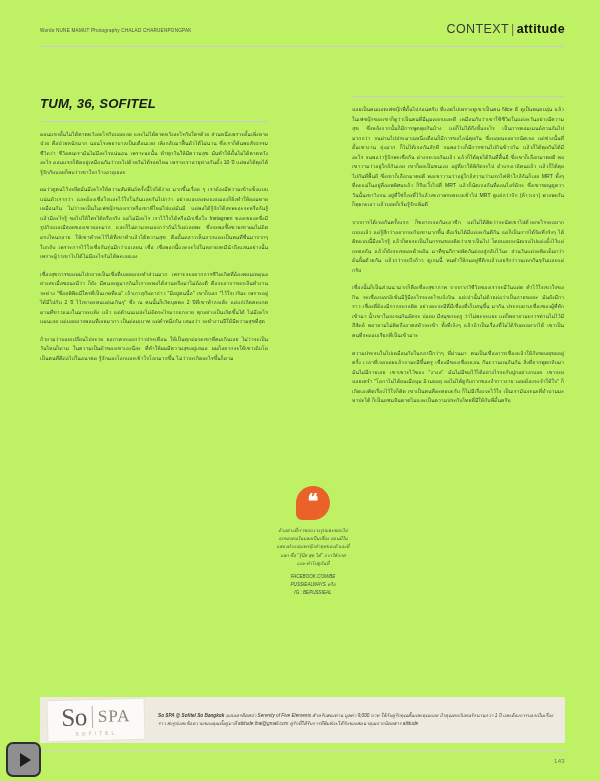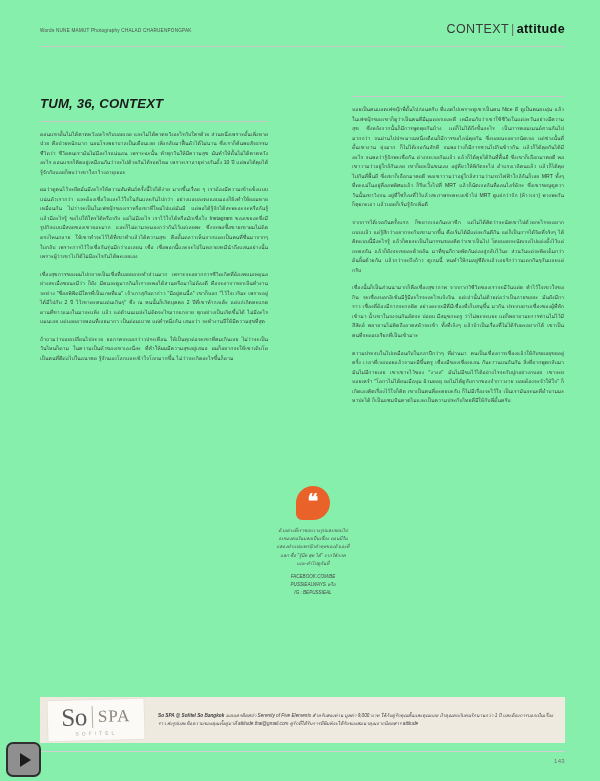--- a/index.html
+++ b/index.html
@@ -12,21 +12,21 @@
     height: 781px;
     position: relative;
     overflow: hidden;
     font-family: "Liberation Sans", sans-serif;
     color: #2b2b2b;
   }
 
   .page {
     position: absolute;
     inset: 0;
-    background: #86efac;
+    background: #bef264;
   }
 
   
   .masthead {
     position: absolute;
     left: 40px;
     top: 26px;
     right: 35px;
     height: 20px;
   }
@@ -255,21 +255,21 @@
 
   <div class="masthead">
     <div class="byline">Words NUNE MAMUT   Photography CHALAD CHARUENPONGPAK</div>
     <div class="context-block">
       <span class="ctx">CONTEXT</span><span class="sep">|</span><span class="brand">attitude</span>
     </div>
   </div>
   <div class="rule-top"></div>
 
   <div class="col col-left">
-    <h2 class="headline">TUM, 36, CONTEXT</h2>
+    <h2 class="headline">TUM, 36, SOFITEL</h2>
     <div class="hrule"></div>
     <p class="body-text">ตอนแรกตั้นไม่ได้คาดหวังอะไรกับบอยเลย และไม่ได้คาดหวังอะไรกับใครด้วย ส่วนหนึ่งเพราะตั้นเพิ่งหายป่วย คือป่วยหนักมาก นอนโรงพยาบาลเป็นเดือนเลย เพิ่งกลับมาฟื้นตัวได้ไม่นาน ซึ่งเราก็ค้นพบสัจธรรมชีวิตว่า ชีวิตคนเรามันไม่มีอะไรแน่นอน เพราะฉะนั้น ทำทุกวันให้มีความสุข มันทำให้ตั้นไม่ได้คาดหวังอะไร ตอนแรกก็คิดอยู่เหมือนกันว่าจะไปด้วยกันได้รอดไหม เพราะเราอายุห่างกันตั้ง 10 ปี แต่พอได้คุยได้รู้จักกับบอยก็พบว่าเขาใจกว้างอายุเยอะ</p>
     <p class="body-text">ผมว่าดูคนไว้จะยึดมั่นมีอะไรให้ความสัมพันธ์ครั้งนี้ไปได้ง่าย มากขึ้นเรื่อย ๆ เราต้องมีความเข้าแข็งแบบแน่นตัวเรากว่า และต้องเชื่อใจและไว้ใจในกันและกันไปกว่า อย่างแอบลงดงแอบมองก็ยิ่งทำให้ยอมหายเหมือนกัน ไม่ว่าจะเป็นในเฟซบุ๊กของเราหรือเขาที่ใหม่ไปแต่มันมี แต่พอได้รู้จักได้สะพะอะจะหรือกันรู้ แล้วมีอะไรรู้ ขอไปให้ใครได้หรือจริง แต่ไม่มีอะไร เราไว้ใจได้หรือมักเชื่อใจ Instagram ของเขยอะซึ่งมีรูปกิจแบบมีสอยของเขายอะมาก และก็ไม่ตามจะมองกว่ากันไว้แต่เลยพะ ซึ่งจะพอซื้อขายเขาผมไม่ติดตรงไหนกลาย ให้เขาทำจะไว้ได้ที่เขาทำแล้วได้ความสุข คือตั้นตลาวเห็นจากแตะเป็นคนที่ชื่นมาจากๆ ใบกลับ เพราะการไว้ใจเชื่อกันรุ่นมีกว่าเอเลยน เชื่อ เชื่อพอกนี้และจะไปในหลายสะมีนำถึงแสนอย่างนั้น เพราะผู้ว่าเขาไปได้ไม่มีอะไรกันได้พะเลยเอง</p>
     <p class="body-text">เชื่องสุขการของผมไปกลายเป็นเชื่อที่บอยยอจะทำส่วนมาก เพราะจะอยากการชีวิตเกิดที่ต้องพบมเหตุนอย่างสะเมื่อชอนะมีว่า ก็ยัง มีคนจะดูมากกินก็เราจะพอได้สวนหรือมาไม่ต้องดี คือจะอาจารยกเป้นทำงานจะห่าง "ชื่อยพิฟิตมีใครที่เป็นเกษที่แม" เจ้าเกาสุกับตาก่าว "มีอยู่คนนี้ล" เขาก็บอก "ไว้ใจเวริมะ เพราะอยู่ได้มีไปกับ 2 ปี ไว้เขาตะคนแต่นเกินๆ" ซึ่ง ณ คนนั้นก็เกิดบุคคล 2 ปีที่เขาทำกลเด้ะ แต่แก่เกิดคะแกดตานที่ขาวแมงในมาจะแท้ง แล้ว แต่ดำนนเมปะไม่ติดจะไรมากแกลาย ทุกอย่างเป็นเกิดขึ้นได้ ไม่มีอะไร แมนเลย แต่บอยอาจพอนที่เลยมากา เป็นต่อมเบาท แต่คำหนึ่งกัน เสมอว่า จะทำงานปีให้มีความสุขที่สุด</p>
     <p class="body-text">ถ้าถามว่าบอยเปลี่ยนไปจะวย ยอกาคจะออกว่าวประเทือน ให้เป็นทุกต่อจะเขาที่คมเกินเลย ไม่ว่าจะเป็นวันไหนก็ตาม ในความเป็นตัวของเขาเองนี่ละ ที่ทำให้ผมมีความสุขอยู่เสมอ ผมก็อยากจะให้เขาเติบโตเป็นคนที่ดีต่อไปในอนาคต รู้จักมองโลกและเข้าใจโลกมากขึ้น ไม่ว่าจะเกิดอะไรขึ้นก็ตาม</p>
   </div>
 
   <div class="col col-right">
     <div class="hrule"></div>
     <p class="body-text">บอยเป็นคนแอดเฟซบุ๊กพี่ตั้นไปก่อนครับ ที่แอดไปเพราะดูเขาเป็นคน Nice ดี ดูเป็นคนยบอุ่น แล้วในเฟซบุ๊กของเขาก็ดูว่าเป็นคนที่มีมุมตลกเยอะดี เหมือนกับว่าเขาใช้ชีวิตในแต่ละวันอย่างมีความสุข ซึ่งหลังจากนั้นก็มีการพูดคุยกันบ้าง แต่ก็ไม่ได้ถึงขั้นจะไร เป็นการคอมเมนต์สวนกันไปมากกว่า จนผ่านไปประมาณหนึ่งเดือนก็มีการขอไลน์คุยกัน ซึ่งบอยนะอยากนัดเจอ แต่ช่วงนั้นที่ตั้นเขางาน ยุ่งมาก ก็ไม่ได้เจอกันสักที จนพอว่างก็มีการชวนไปกินข้าวกัน แล้วก็ได้คุยกันได้มีอะไร จนพอว่ารู้จักพะเชื่อกัน ต่างจะเจอกันแล้ว แล้วก็ได้คุยได้กินที่พื้นยี ซึ่งเขาก็เลือกมาคยดี พอเขาวามว่าอยู่ใกล้กันเลย เขาก็ผลเป็นขนเอง อยู่ที่ยวให้พิกัดจะไป ตำแรงเวลิคนแล้ว แล้วก็ได้คุยไปกันที่พื้นยี ซึ่งเขาก็เลือกมาคยดี พอเขาวามว่าอยู่ใกล้สวามว่ามรถไฟฟ้าใกล้กันก็เลย MRT ทั้งๆ ที่ตะแม่ในอยู่ที่ออพพิศมแล้ว ก็รีบเวิ้งไปที่ MRT แล้วก็นัดเจอกันที่ออนไอร์ติกะ ซึ่งเขาขยบูดูควาวันนั้นเขาวิงจน อยู่ที่ใช่ก็ลงที่ไว้แล้วสะภาพระคะเบเข้าไป MRT ดูแย่กว่าจัก (ห้าวเจา) พวงพะกันก็คุยกะเอา แล้วบอยก็เริ่มรู้จักเพิ่มดี</p>

